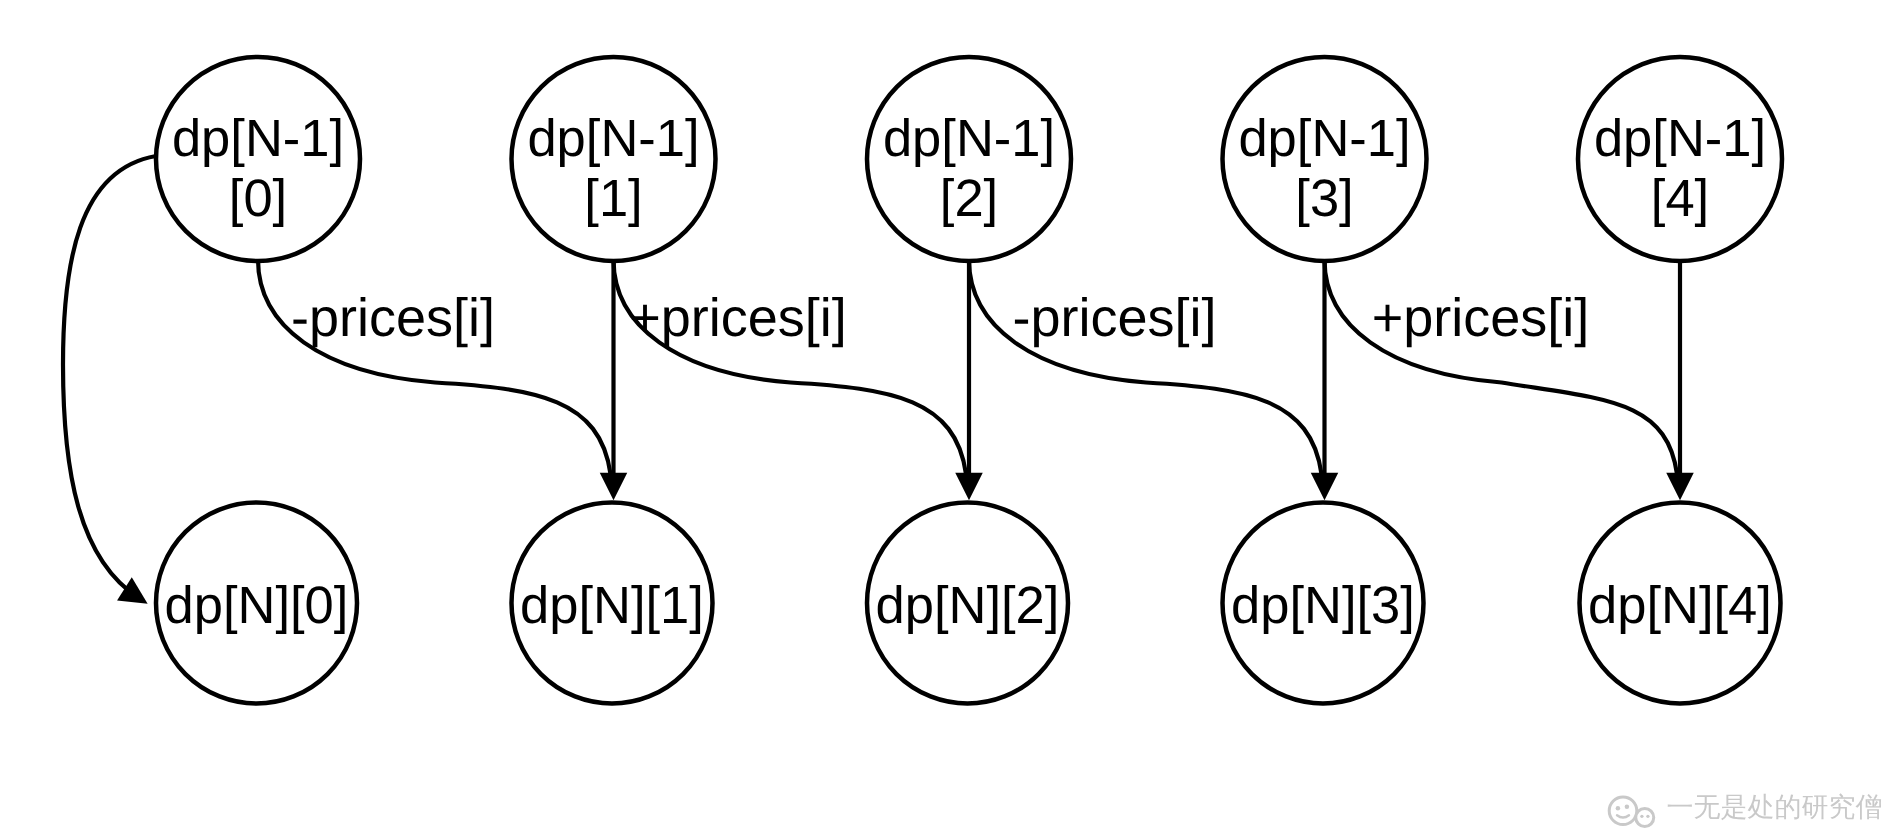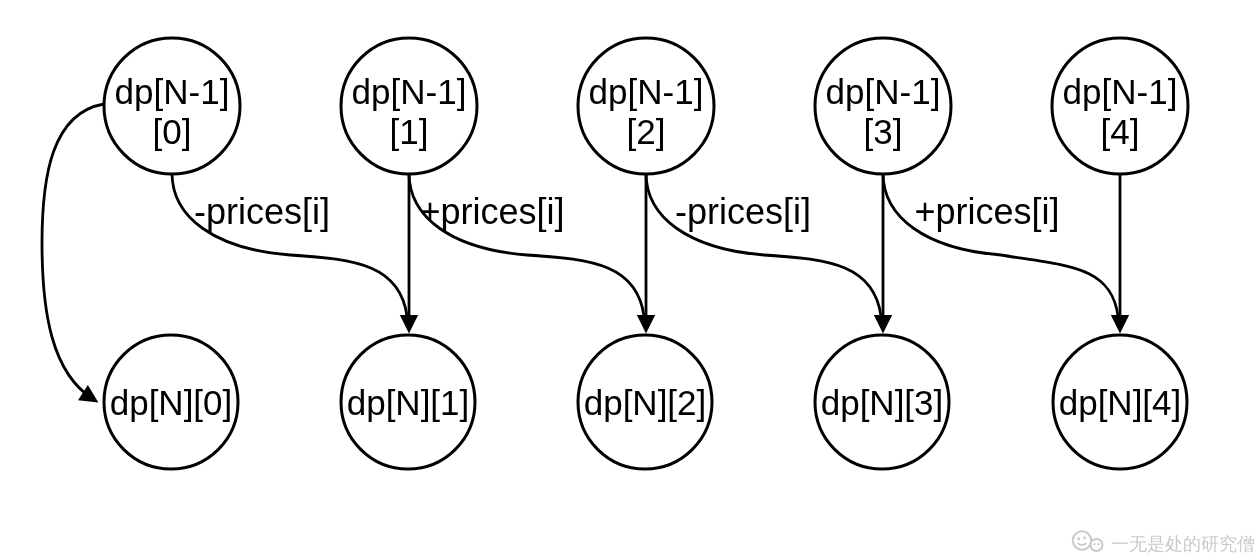--- a/index.html
+++ b/index.html
@@ -11,21 +11,21 @@
   svg.diagram text{
     font-family:"Liberation Sans",sans-serif;
     fill:#000000;
   }
   .node-text{font-size:35px;}
   .edge-label{font-size:36px;}
   .edge-line{fill:none;stroke:#000000;stroke-width:2.8px;}
   .node-circle{fill:#ffffff;stroke:#000000;stroke-width:3px;}
   .watermark{
     position:absolute;right:5px;bottom:3px;
-    display:flex;align-items:flex-end;gap:6px;
+    display:flex;align-items:flex-start;gap:6px;
     color:#c9c9c9;font-size:18px;line-height:1;
     text-shadow:1px 1px 0 rgba(255,255,255,0.95);
     user-select:none;
   }
 </style>
 </head>
 <body>
 
 <svg class="diagram" width="1260" height="556" viewBox="0 0 1260 556" xmlns="http://www.w3.org/2000/svg">
   <defs>

